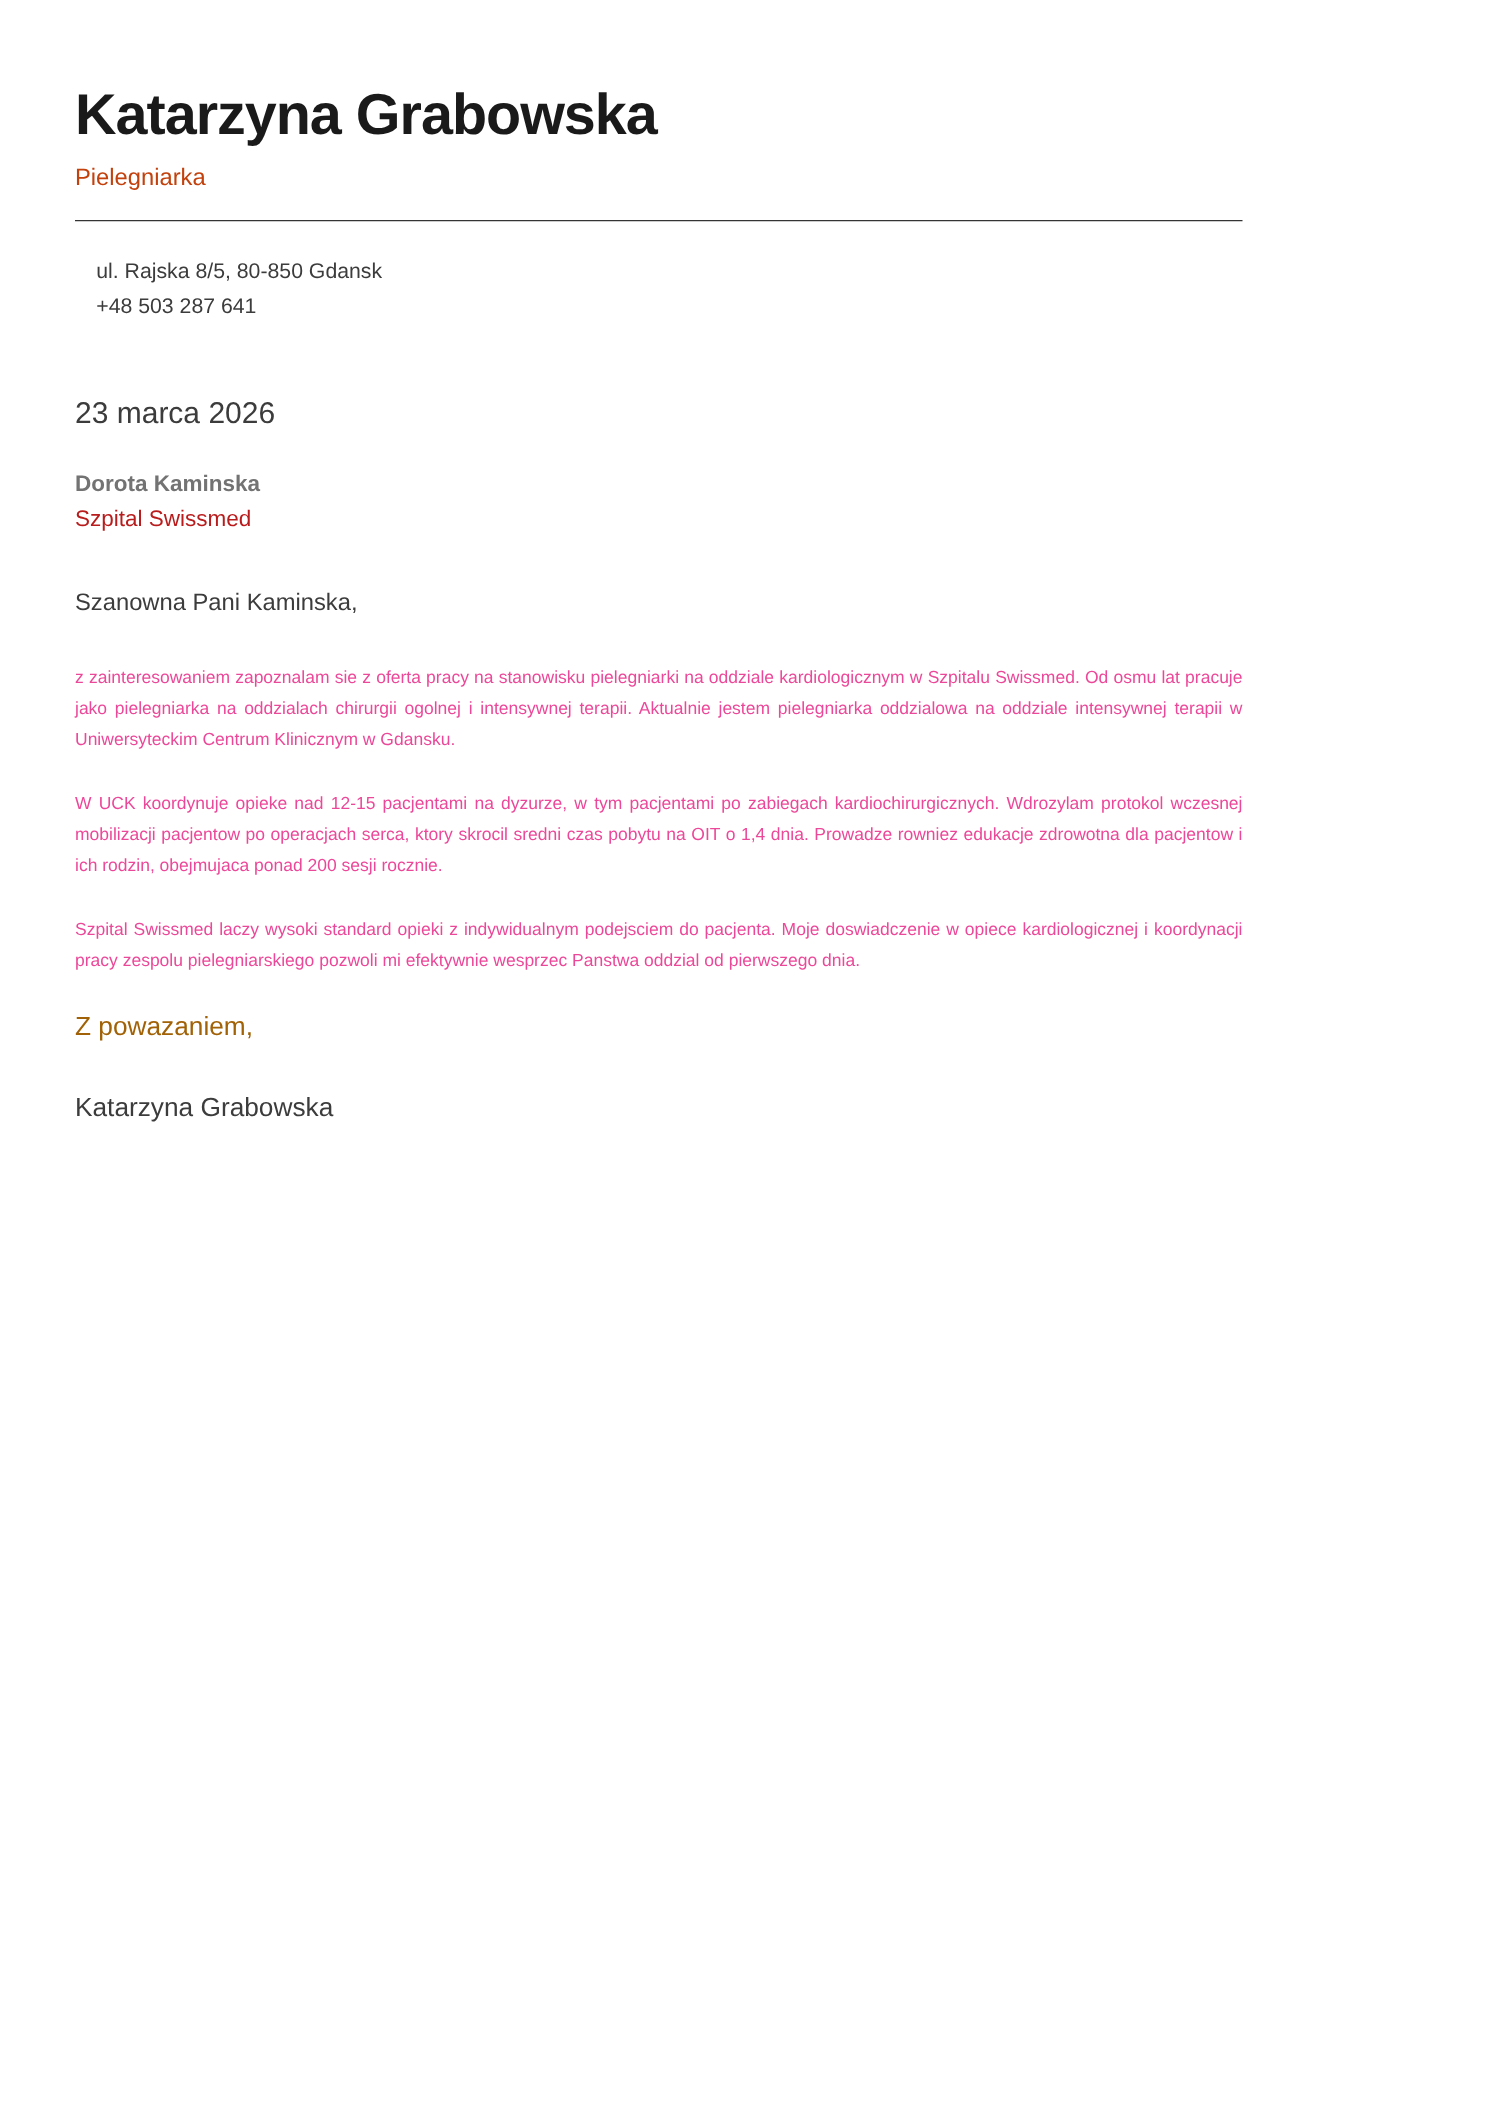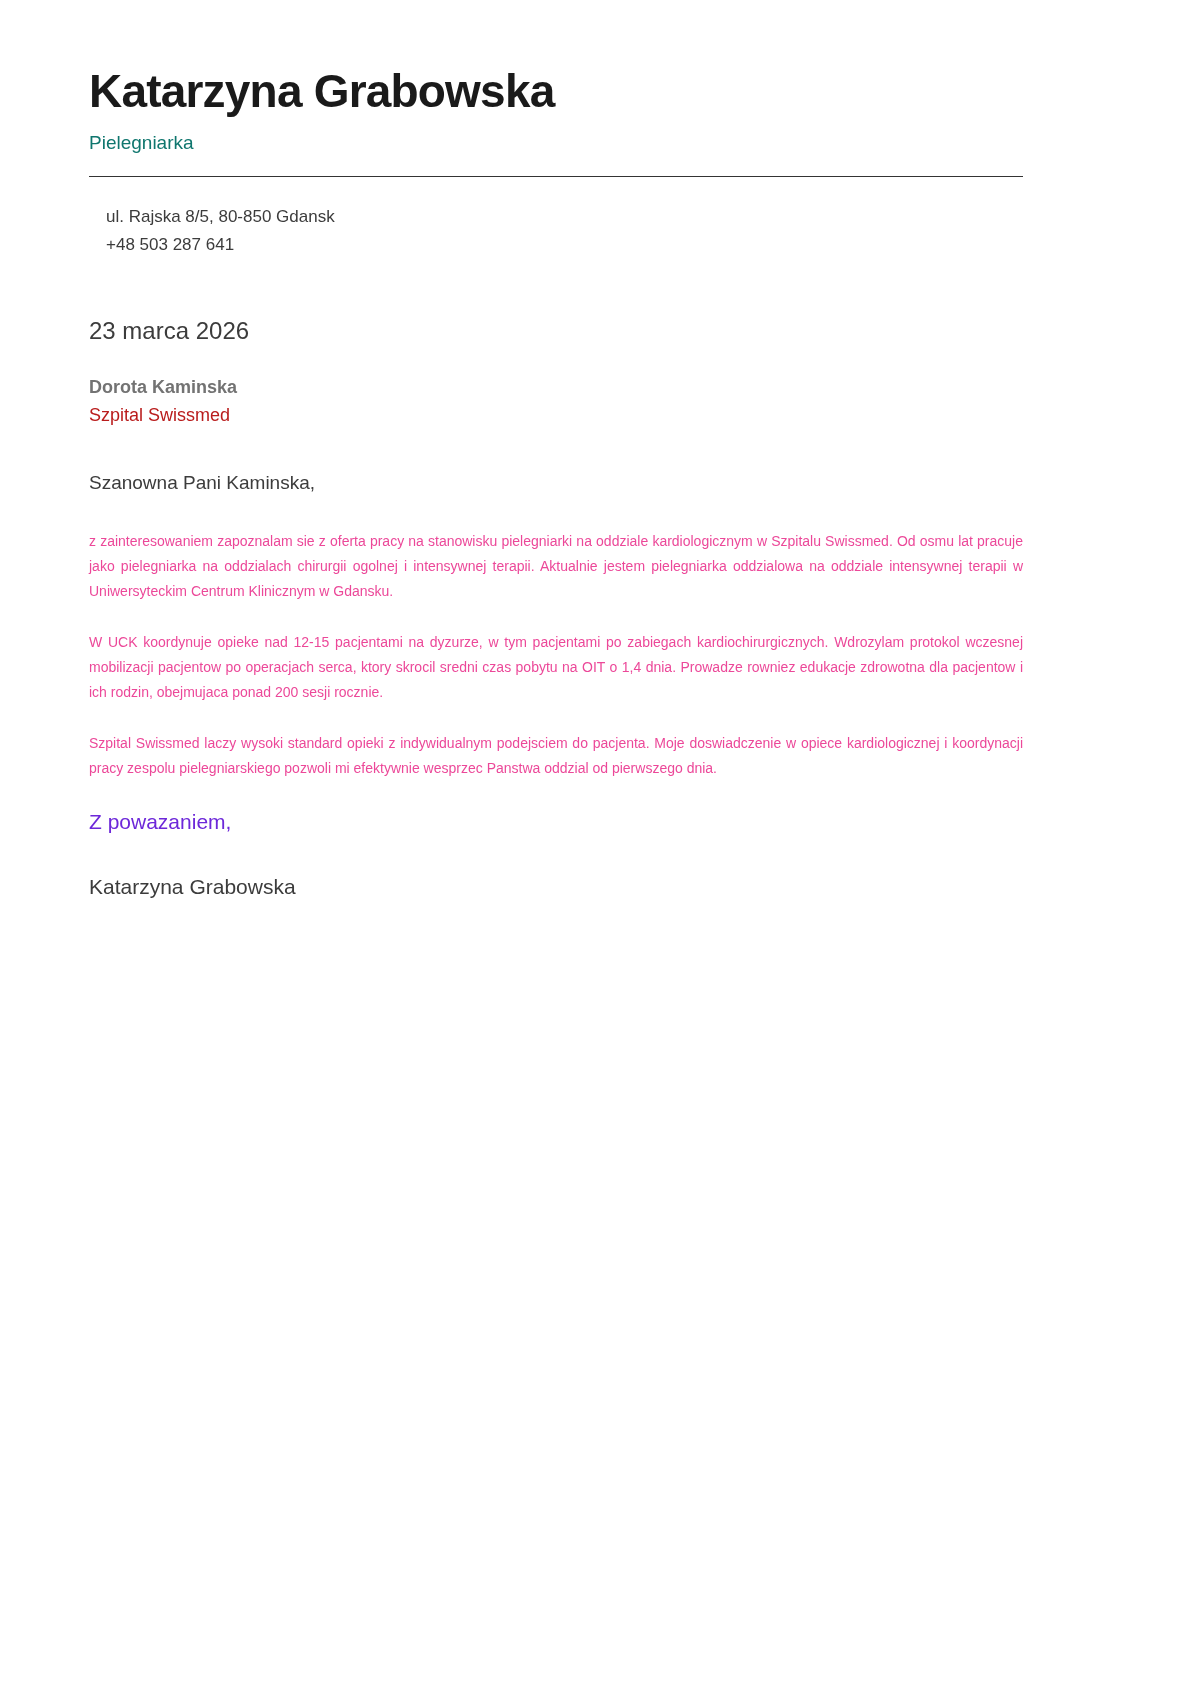--- a/index.html
+++ b/index.html
@@ -10,41 +10,41 @@
   body {
     font-family: "Liberation Sans", sans-serif;
     -webkit-font-smoothing: antialiased;
   }
   .page {
     position: relative;
     width: 1072px;
     height: 1683px;
     background: #ffffff;
     box-sizing: border-box;
-    padding: 66px 168px 0 89px;
+    padding: 66px 168px 0 60px;
     overflow: hidden;
   }
 
   
   .letter-header {
     margin: 0;
   }
   .candidate-name {
     font-size: 46px;
     font-weight: 700;
     line-height: 1.12;
     letter-spacing: -0.8px;
     color: #1a1a1a;
     margin: 0 0 14px 0;
   }
   .candidate-role {
     font-size: 19px;
     font-weight: 400;
     line-height: 1.2;
-    color: #0f766e;
+    color: #c2410c;
     margin: 0 0 22px 0;
   }
   .header-rule {
     border: 0;
     border-top: 1px solid #343434;
     margin: 0 0 26px 0;
     width: 934px;
   }
 
   
@@ -95,21 +95,21 @@
     font-size: 14px;
     line-height: 1.78;
     color: #ec4899;
     text-align: justify;
     text-justify: inter-word;
     margin: 0 0 26px 0;
   }
   .closing-line {
     font-size: 21px;
     line-height: 1.55;
-    color: #6d28d9;
+    color: #a16207;
     margin: 6px 0 32px 0;
   }
   .signature-name {
     font-size: 21px;
     line-height: 1.55;
     color: #3c3c3c;
     margin: 0;
   }
 </style>
 </head>

